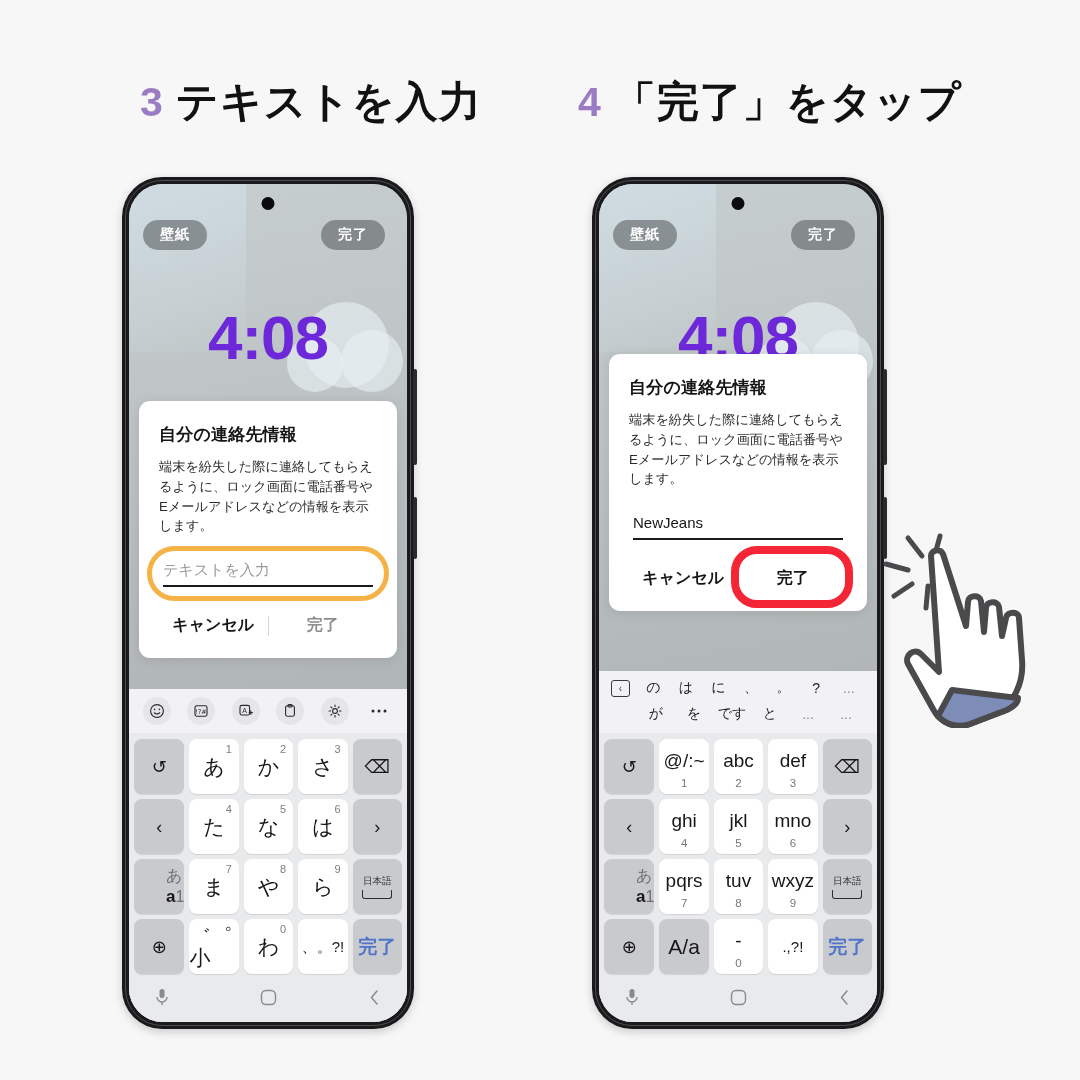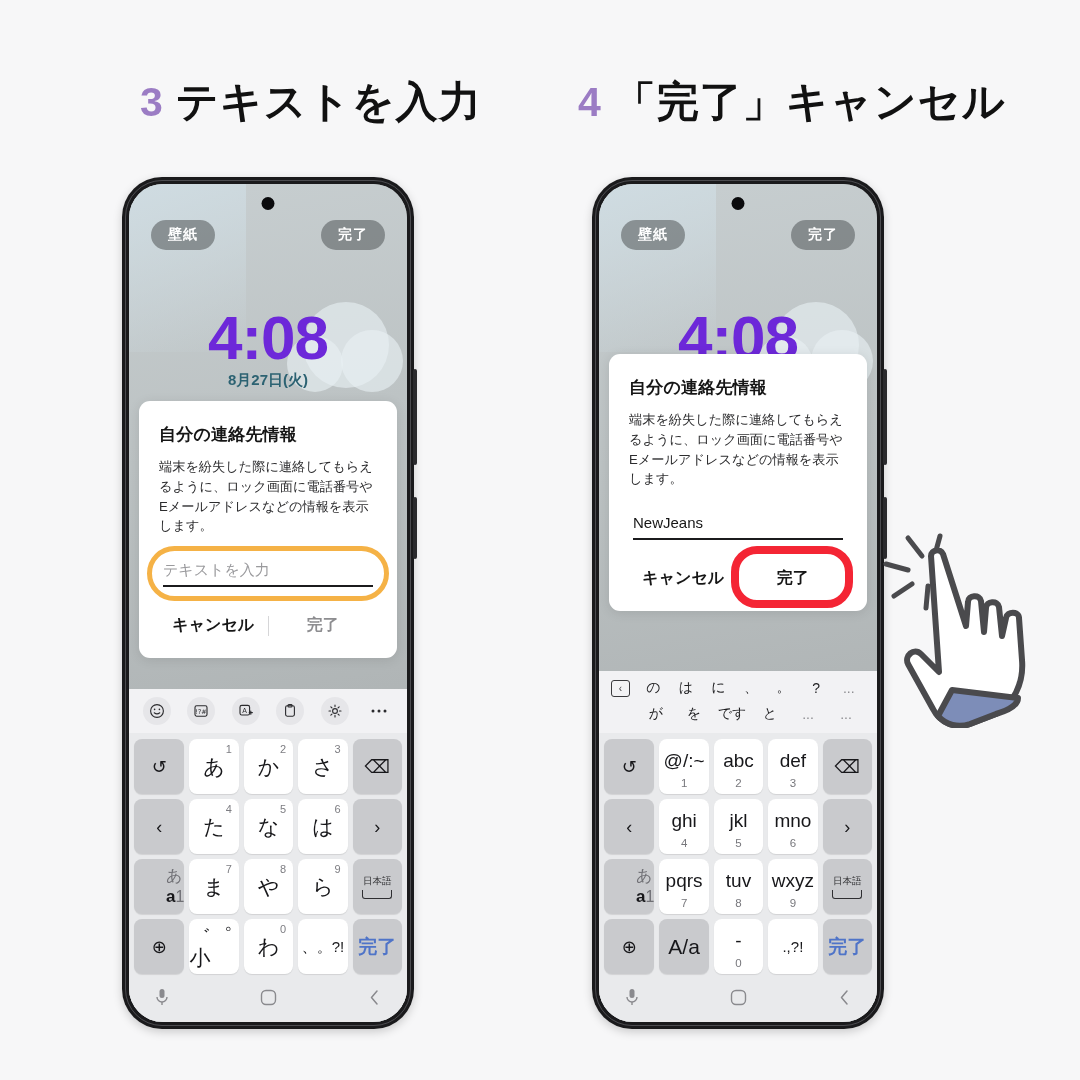--- a/index.html
+++ b/index.html
@@ -113,21 +113,21 @@
     display: flex;
     align-items: center;
     justify-content: center;
     border-radius: 15px;
     background: rgba(92,96,98,0.60);
     color: #ffffff;
     font-size: 14px;
     font-weight: bold;
     letter-spacing: 1px;
   }
-  .lock-pill.left { left: 22px; }
+  .lock-pill.left { left: 14px; }
   .lock-pill.right { right: 22px; }
 
   .lock-clock {
     position: absolute;
     left: 0; right: 0;
     text-align: center;
     color: #6d28d9;
     font-size: 62px;
     font-weight: bold;
     letter-spacing: -1px;
@@ -359,40 +359,39 @@
 </style>
 </head>
 <body>
 
 <div class="heading" id="heading-1">
   <span class="step-num">3</span>
   <span class="step-text">テキストを入力</span>
 </div>
 <div class="heading" id="heading-2">
   <span class="step-num">4</span>
-  <span class="step-text">「完了」キャンセル</span>
+  <span class="step-text">「完了」をタップ</span>
 </div>
 
 <div class="phone" id="phone-left">
   <div class="side-btn vol"></div>
   <div class="side-btn pwr"></div>
   <div class="screen">
 
     <div class="wallpaper">
       <div class="wall-sky"></div>
       <div class="wall-cloudbig" style="width:86px;height:86px;right:18px;top:118px;"></div>
       <div class="wall-cloudbig" style="width:62px;height:62px;right:4px;top:146px;"></div>
       <div class="wall-cloudbig" style="width:56px;height:56px;right:64px;top:152px;"></div>
     </div>
     <div class="camera-hole"></div>
 
     <div class="lock-pill left">壁紙</div>
     <div class="lock-pill right">完了</div>
     <div class="lock-clock" id="clock-1">4:08</div>
-    <div class="lock-date" id="date-1">8月27日(火)</div>
 
     <div class="dialog" id="dialog-1">
       <div class="dialog-title">自分の連絡先情報</div>
       <div class="dialog-body">端末を紛失した際に連絡してもらえるように、ロック画面に電話番号やEメールアドレスなどの情報を表示します。</div>
       <div class="dialog-input-wrap">
         <div class="highlight-ring"></div>
         <div class="dialog-input">テキストを入力</div>
       </div>
       <div class="dialog-actions">
         <div class="dlg-btn cancel">キャンセル</div>

